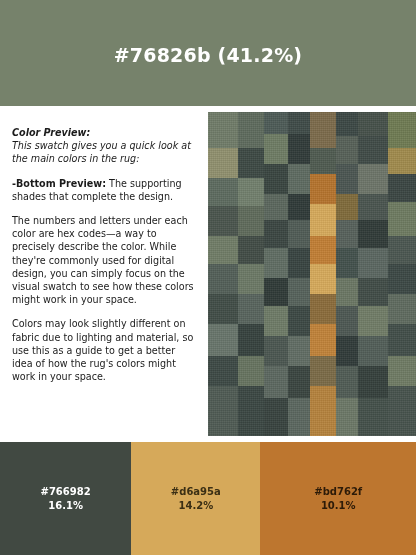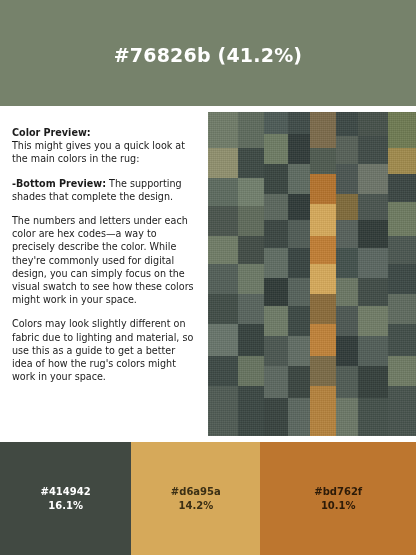--- a/index.html
+++ b/index.html
@@ -57,21 +57,21 @@
     padding: 14px 12px 10px 12px;
     background: #ffffff;
     color: #1b1b1b;
     font-size: 9.6px;
     line-height: 13.2px;
     font-family: "DejaVu Sans", sans-serif;
   }
   .text-panel p {
     margin: 0 0 11px 0;
   }
-  .text-panel .lead { margin-bottom: 11px; }
+  .text-panel .lead { margin-bottom: 11px; font-style: italic; }
   .bold { font-weight: bold; }
 
   
   .mosaic {
     position: relative;
     width: 208px;
     height: 324px;
     overflow: hidden;
   }
   .tile {
@@ -118,21 +118,21 @@
 
 <div class="page">
 
   <div class="header" style="background: rgb(118, 130, 107);">
     <div class="header-title" style="color: #ffffff;">#76826b (41.2%)</div>
   </div>
 
   <div class="middle">
 
     <div class="text-panel">
-      <p class="lead"><span class="bold">Color Preview:</span><br><span>This might gives you a quick look at the main colors in the rug:</span></p>
+      <p class="lead"><span class="bold">Color Preview:</span><br><span>This swatch gives you a quick look at the main colors in the rug:</span></p>
       <p><span class="bold">-Bottom Preview:</span><span> The supporting shades that complete the design.</span></p>
       <p>The numbers and letters under each color are hex codes—a way to precisely describe the color. While they're commonly used for digital design, you can simply focus on the visual swatch to see how these colors might work in your space.</p>
       <p>Colors may look slightly different on fabric due to lighting and material, so use this as a guide to get a better idea of how the rug's colors might work in your space.</p>
     </div>
 
     <div class="mosaic" id="mosaic">
         <div class="tile" style="left: 0px; top: 0px; width: 30px; height: 36px; background: rgb(111, 123, 104);"></div>
         <div class="tile" style="left: 30px; top: 0px; width: 26px; height: 36px; background: rgb(93, 106, 92);"></div>
         <div class="tile" style="left: 56px; top: 0px; width: 24px; height: 22px; background: rgb(76, 90, 86);"></div>
         <div class="tile" style="left: 80px; top: 0px; width: 22px; height: 22px; background: rgb(62, 74, 71);"></div>
@@ -214,21 +214,21 @@
         <div class="tile" style="left: 180px; top: 274px; width: 28px; height: 50px; background: rgb(70, 82, 76);"></div>
         <div class="tile" style="left: 56px; top: 286px; width: 24px; height: 38px; background: rgb(55, 66, 62);"></div>
         <div class="tile" style="left: 80px; top: 286px; width: 22px; height: 38px; background: rgb(90, 102, 94);"></div>
         <div class="tile" style="left: 128px; top: 286px; width: 22px; height: 38px; background: rgb(107, 119, 102);"></div>
         <div class="tile" style="left: 150px; top: 286px; width: 30px; height: 38px; background: rgb(67, 79, 73);"></div>
       </div>
   </div>
 
   <div class="footer" id="footer">
     <div class="footer-cell cell-0" style="background: rgb(65, 73, 66);">
-      <span class="hex">#414942</span>
+      <span class="hex">#766982</span>
       <span class="pct">16.1%</span>
     </div>
     <div class="footer-cell cell-1" style="background: rgb(214, 169, 90);">
       <span class="hex">#d6a95a</span>
       <span class="pct">14.2%</span>
     </div>
     <div class="footer-cell cell-2" style="background: rgb(189, 118, 47);">
       <span class="hex">#bd762f</span>
       <span class="pct">10.1%</span>
     </div>

